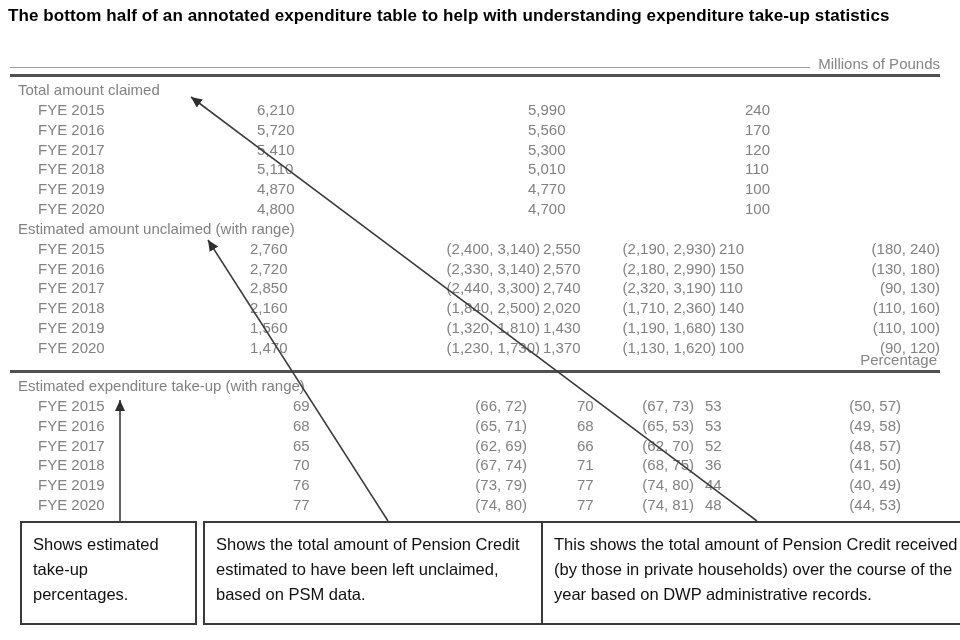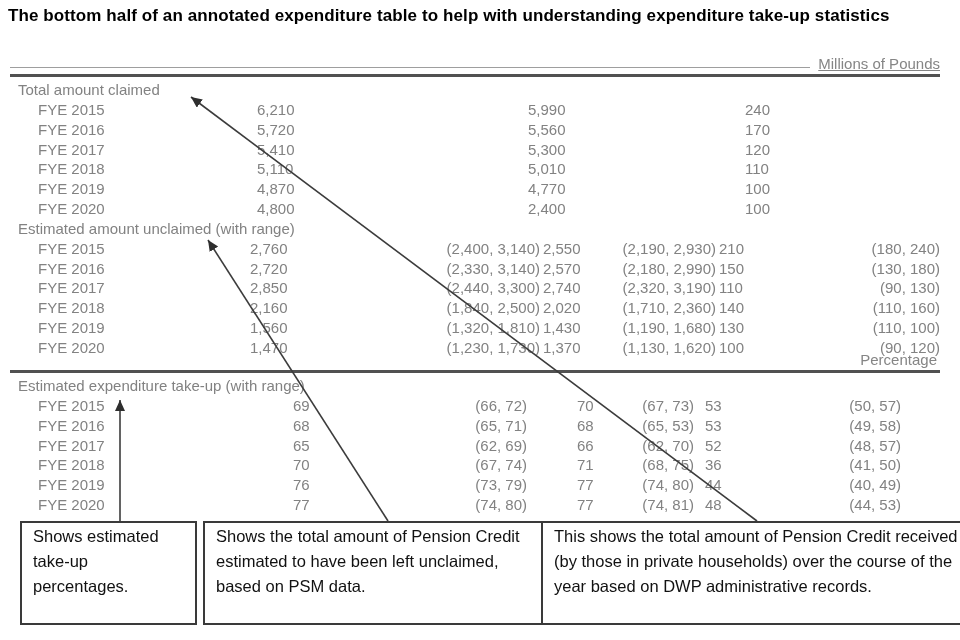--- a/index.html
+++ b/index.html
@@ -13,21 +13,21 @@
     position:absolute; left:8px; top:5px; width:944px;
     font-size:17px; font-weight:bold; color:#000000; line-height:22px;
     letter-spacing:.1px;
   }
   
   .unit-row{
     position:absolute; left:10px; width:930px; display:flex;
     align-items:flex-end; justify-content:flex-end;
     font-size:15px; color:#858585;
   }
-  #unit-pounds{ top:54px; height:18px;text-decoration:underline; }
+  #unit-pounds{ top:54px; height:18px; }
   #unit-pct{ top:350px; height:18px; padding-right:3px; box-sizing:border-box;}
   .leader{ flex:1 1 auto; border-bottom:1px solid #9e9e9e; margin:0 8px 4px 0; height:1px;}
   
   .divider{ position:absolute; left:10px; width:930px; height:3px; background:#515151;}
   #divider-top{ top:74px; }
   #divider-mid{ top:370px; }
   
   #table-sections{ position:absolute; left:10px; top:80px; width:930px; color:#828282; font-size:15px;}
   .section-header{ line-height:20px; padding-left:8px; white-space:nowrap;}
   .row{
@@ -48,21 +48,21 @@
   .sec-2 .row > :nth-child(3){ position:relative; left:-13px; }
   .sec-2 .row > :nth-child(4){ position:relative; left:34px; }
   .sec-2 .row > :nth-child(5){ position:relative; left:-22px; }
   .sec-2 .row > :nth-child(6){ position:relative; left:-14px; }
   .sec-2 .row > :nth-child(7){ position:relative; left:-36px; }
   .sec-2{ margin-top:18.4px; }
   
   .callout{
     position:absolute; top:521px; height:104px; box-sizing:border-box;
     border:2px solid #3a3a3a; background:#ffffff;
-    padding:1px 11px; font-size:16.5px; line-height:25px; color:#111111;
+    padding:9px 11px; font-size:16.5px; line-height:25px; color:#111111;
   }
   #box-takeup{ left:20px; width:177px; }
   #box-unclaimed{ left:203px; width:342px; }
   #box-claimed{ left:541px; width:452px; }
   
   #arrow-layer{ position:absolute; left:0; top:0; width:960px; height:640px; pointer-events:none;}
 </style>
 </head>
 <body>
 
@@ -122,21 +122,21 @@
           <div class="cell range"></div>
           <div class="cell est">4,770</div>
           <div class="cell range"></div>
           <div class="cell est">100</div>
           <div class="cell range"></div>
         </div>
         <div class="row">
           <div class="cell label">FYE 2020</div>
           <div class="cell est">4,800</div>
           <div class="cell range"></div>
-          <div class="cell est">2,400</div>
+          <div class="cell est">4,700</div>
           <div class="cell range"></div>
           <div class="cell est">100</div>
           <div class="cell range"></div>
         </div>
       </div>
       <div class="section sec-1">
         <div class="section-header">Estimated amount unclaimed (with range)</div>
         <div class="row">
           <div class="cell label">FYE 2015</div>
           <div class="cell est">2,760</div>

